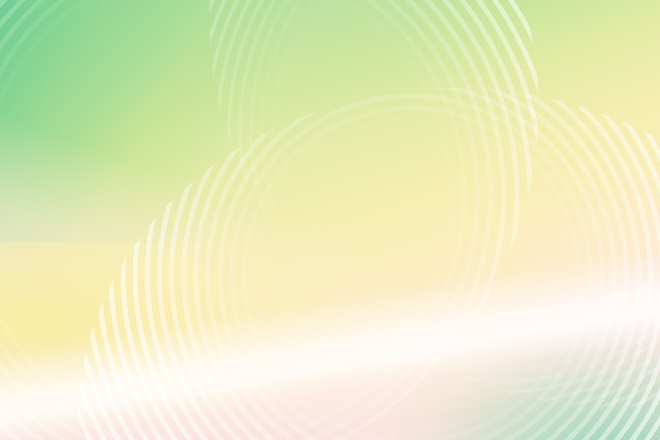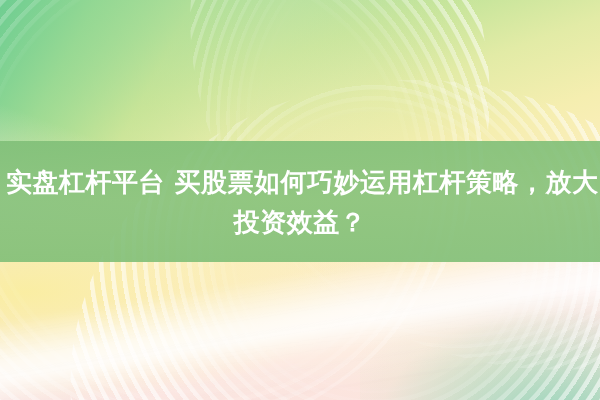--- a/index.html
+++ b/index.html
@@ -241,18 +241,14 @@
   <div class="bg-warm"></div>
   <div class="bg-yellow-glow"></div>
   <div class="bg-teal-corner"></div>
 
   <div class="moire moire-tl"></div>
   <div class="moire moire-tr"></div>
   <div class="moire moire-br"></div>
 
   <div class="swoosh"></div>
 
-  <div class="title-band">
-    <div class="title-text title-line-1">实盘杠杆平台 买股票如何巧妙运用杠杆策略，放大</div>
-    <div class="title-text title-line-2">投资效益？</div>
-  </div>
 
 </div>
 
 </body></html>

